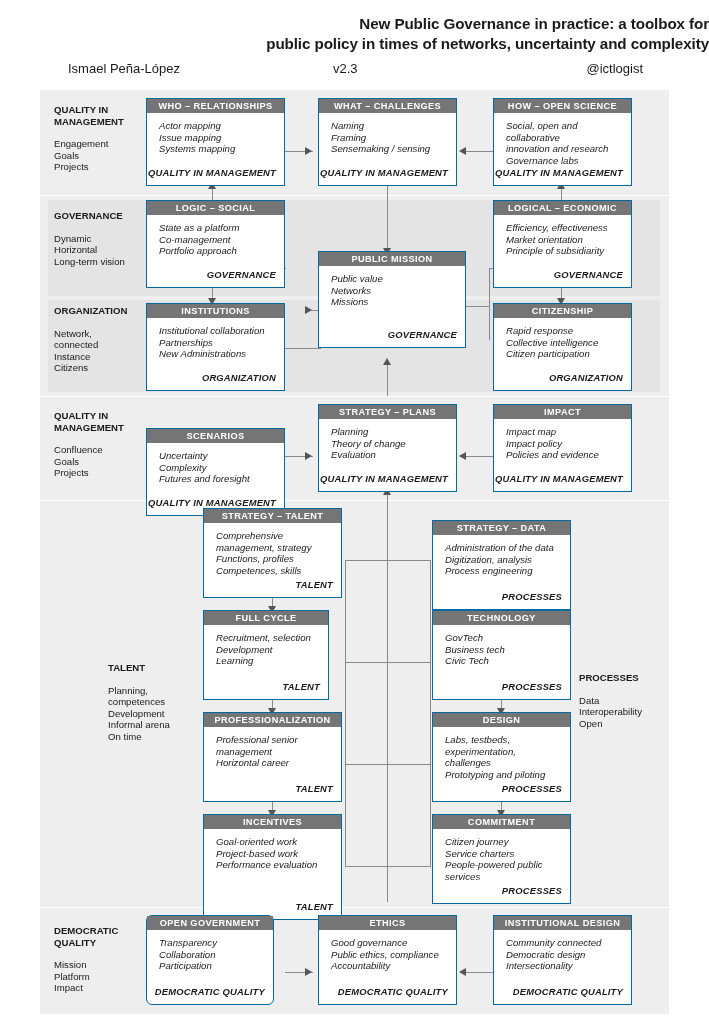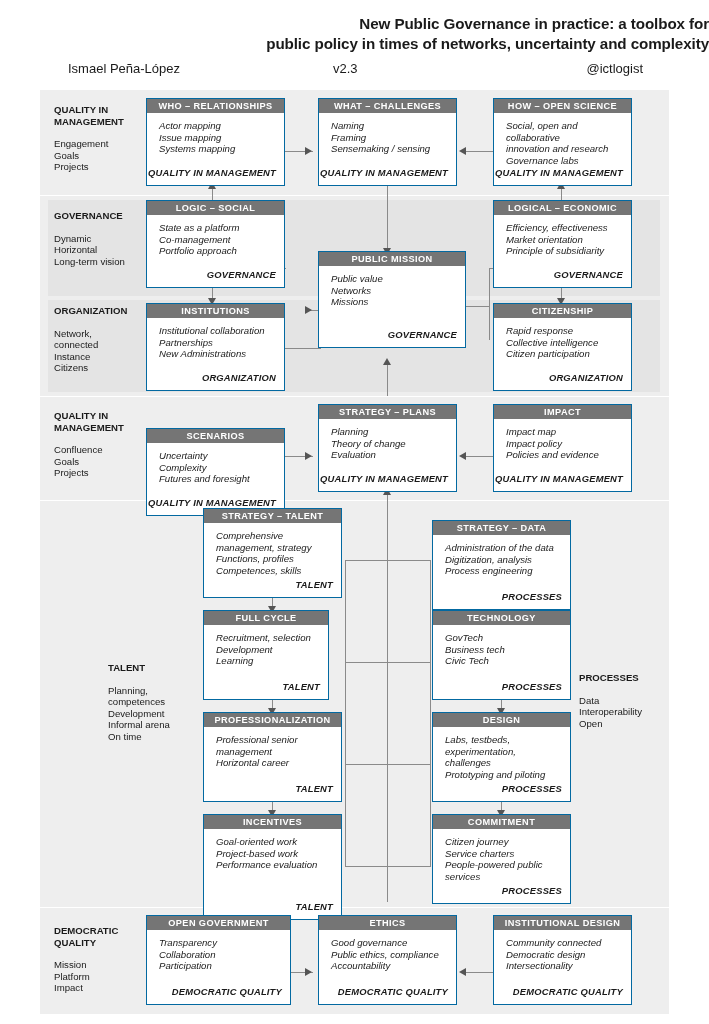--- a/index.html
+++ b/index.html
@@ -450,21 +450,21 @@
     <ul>
       <li>Citizen journey</li>
       <li>Service charters</li>
       <li>People-powered public</li>
       <li>services</li>
     </ul>
     <div class="foot">PROCESSES</div>
   </div>
 </div>
 
-<div class="card" style="left:146px;top:915px;width:145px;height:90px;">
+<div class="card" style="left:146px;top:915px;width:128px;height:90px;border-radius:6px;">
   <div class="cap">OPEN GOVERNMENT</div>
   <div class="body">
     <ul>
       <li>Transparency</li>
       <li>Collaboration</li>
       <li>Participation</li>
     </ul>
     <div class="foot">DEMOCRATIC QUALITY</div>
   </div>
 </div>

